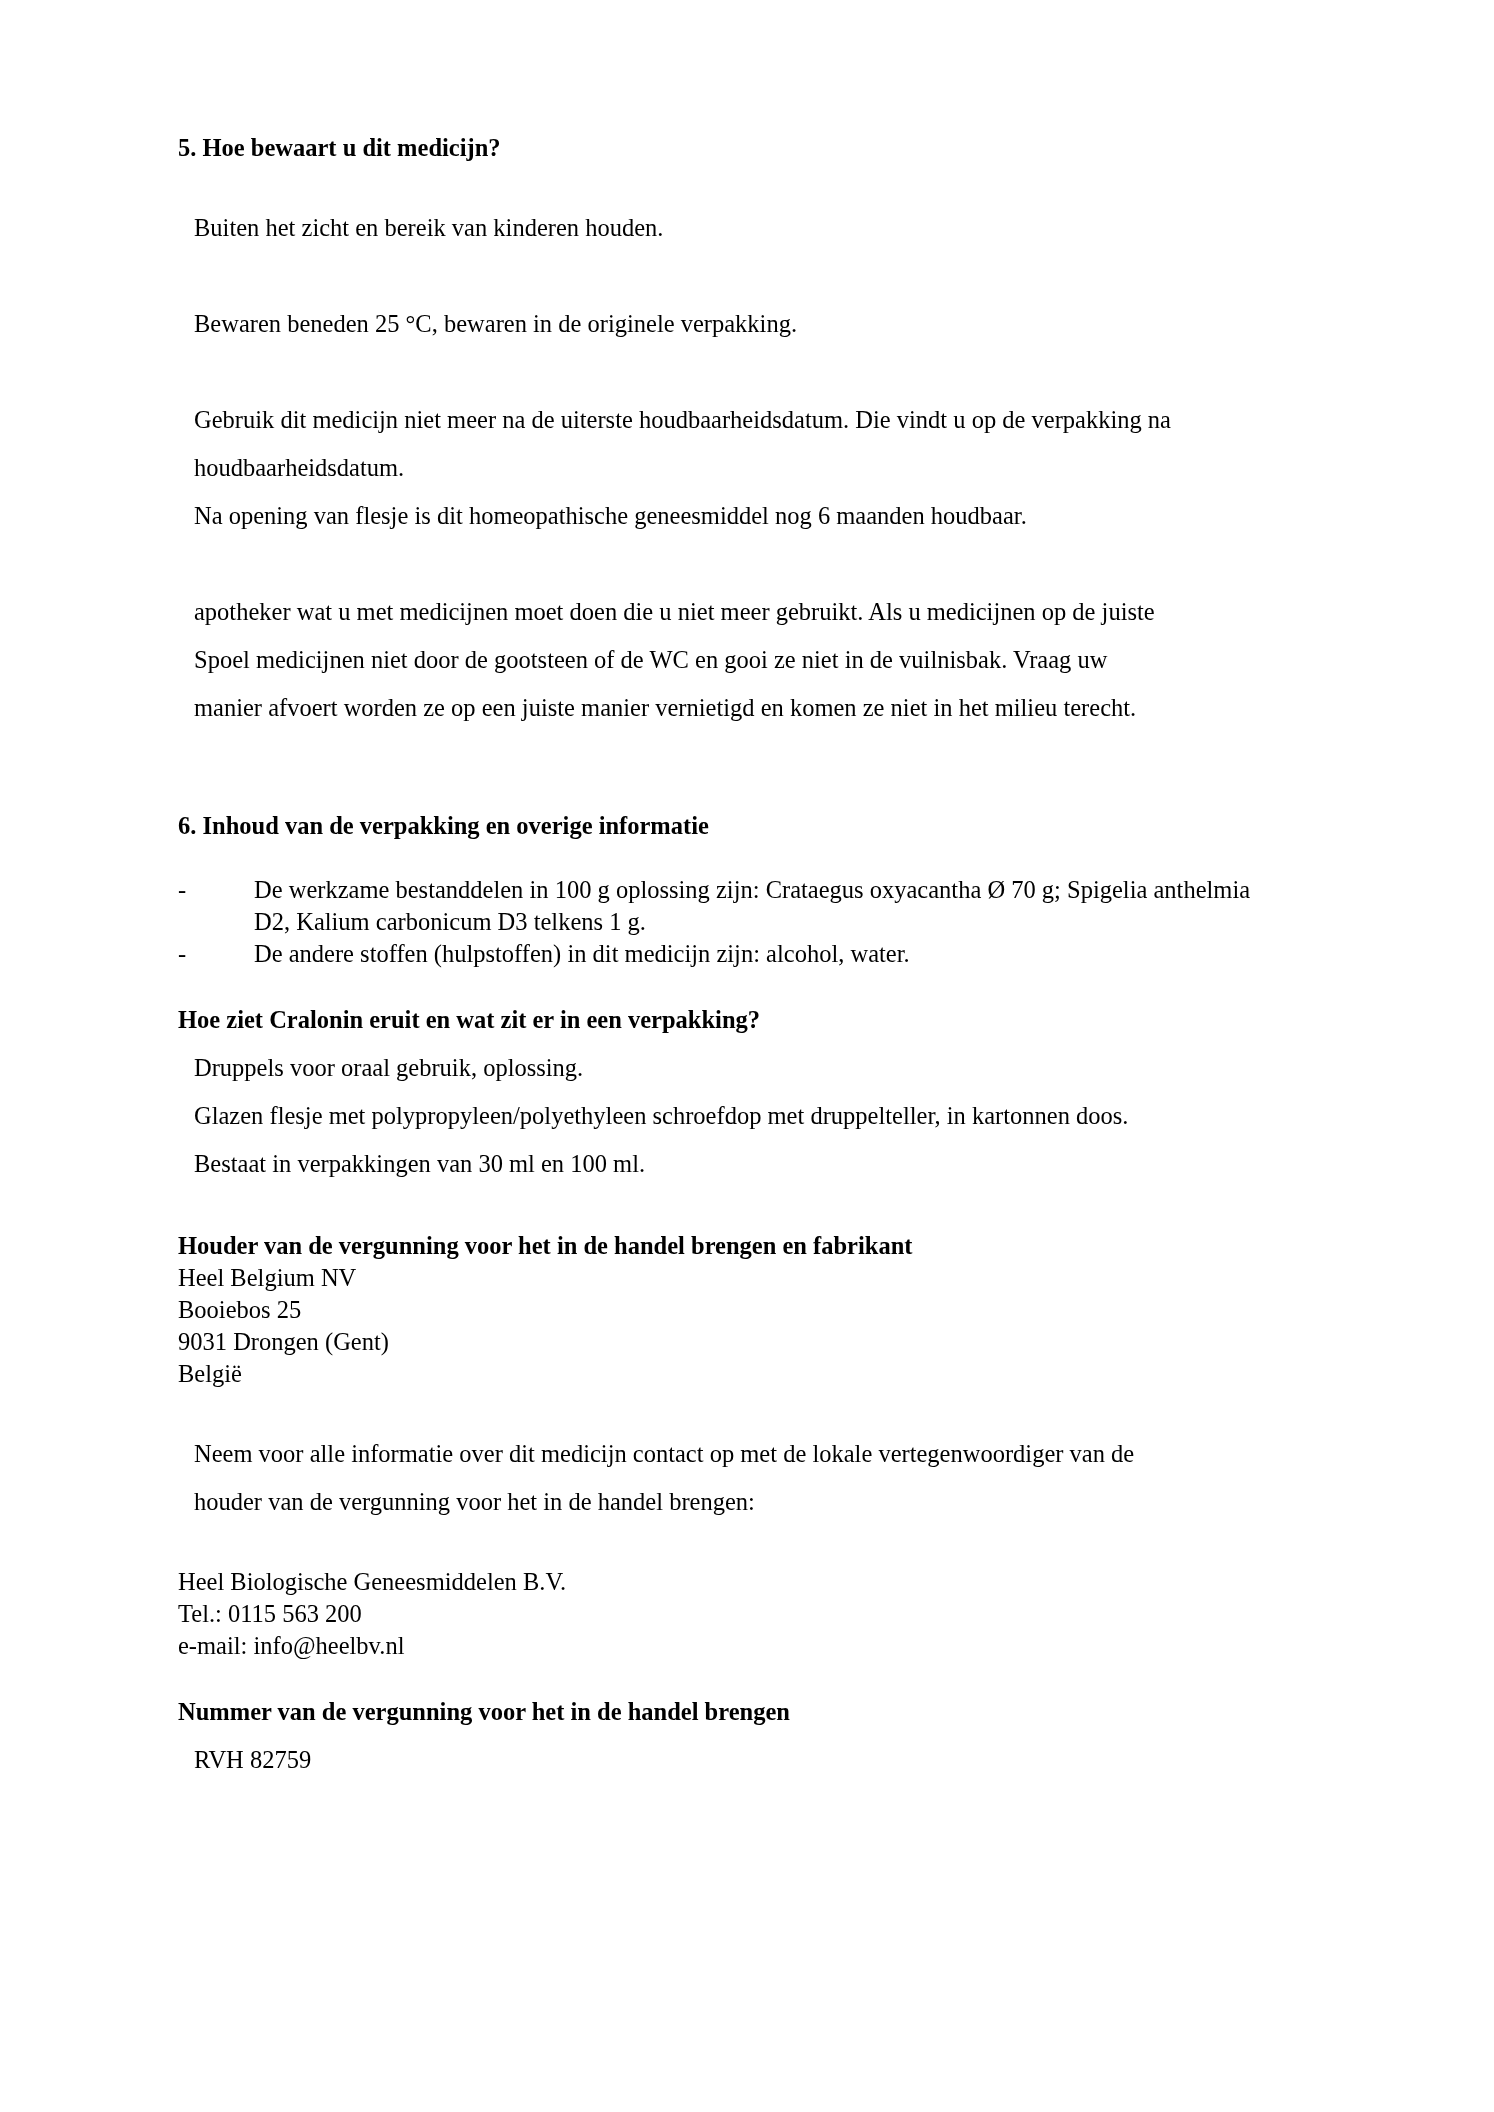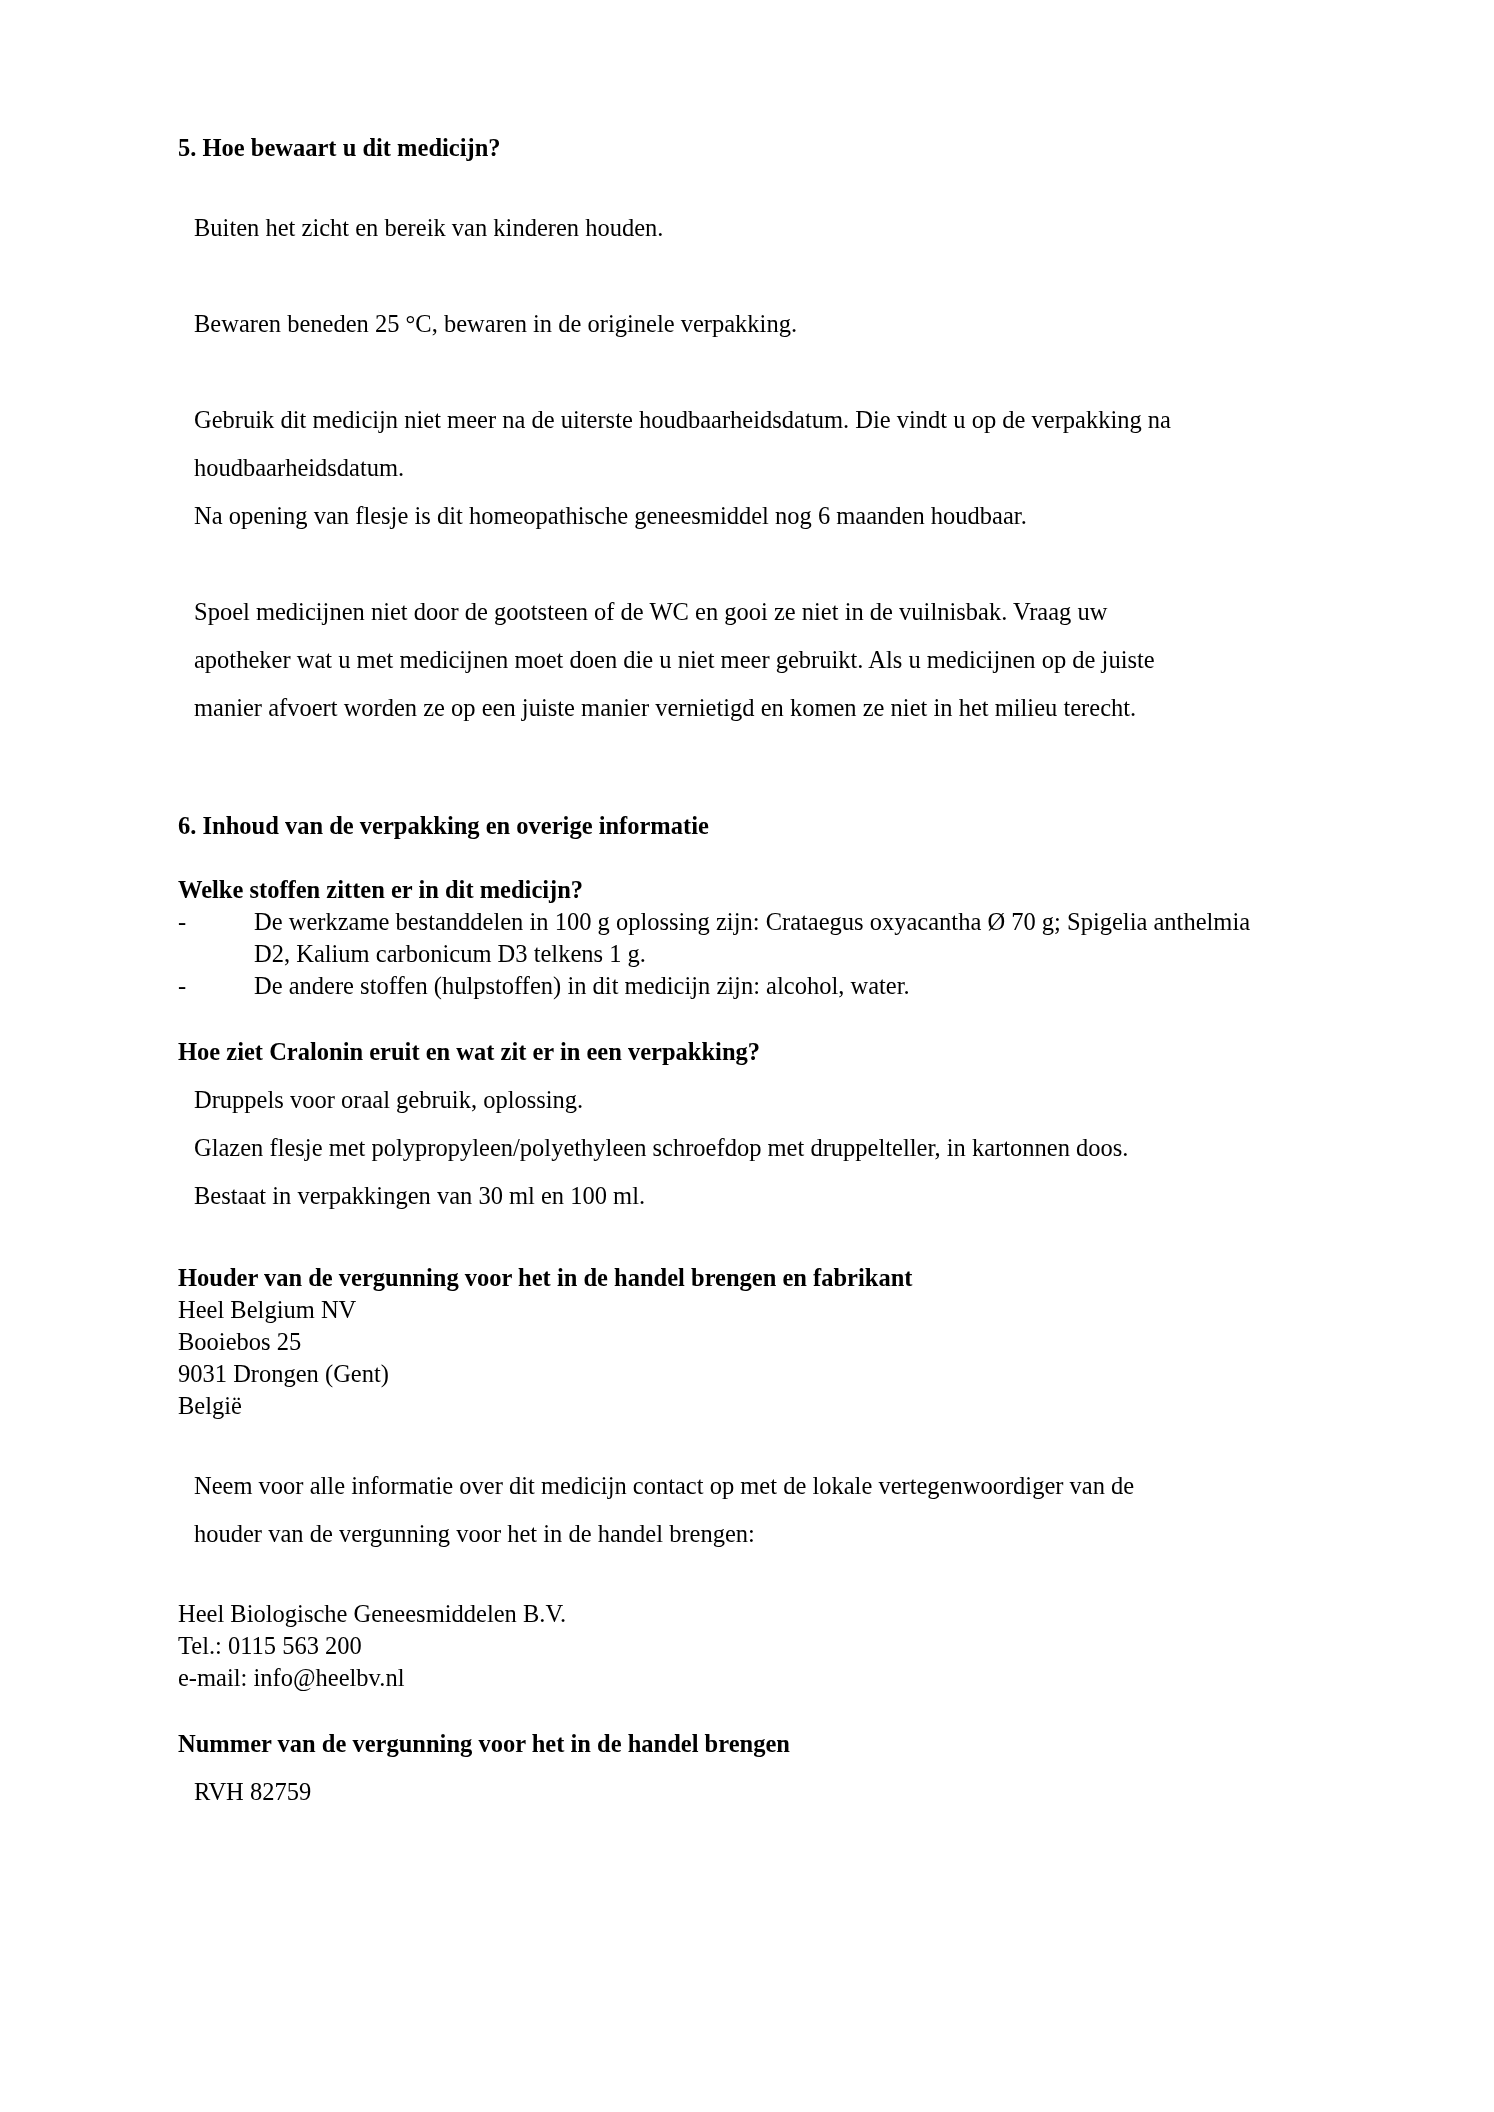--- a/index.html
+++ b/index.html
@@ -96,32 +96,31 @@
 
     <div>
       <p class="body-par">Gebruik dit medicijn niet meer na de uiterste houdbaarheidsdatum. Die vindt u op de verpakking na</p>
       <p class="body-par">houdbaarheidsdatum.</p>
       <p class="body-par">Na opening van flesje is dit homeopathische geneesmiddel nog 6 maanden houdbaar.</p>
     </div>
 
     <div class="gap-sm"></div>
 
     <div>
+      <p class="body-par">apotheker wat u met medicijnen moet doen die u niet meer gebruikt. Als u medicijnen op de juiste</p>
       <p class="body-par">Spoel medicijnen niet door de gootsteen of de WC en gooi ze niet in de vuilnisbak. Vraag uw</p>
-      <p class="body-par">apotheker wat u met medicijnen moet doen die u niet meer gebruikt. Als u medicijnen op de juiste</p>
       <p class="body-par">manier afvoert worden ze op een juiste manier vernietigd en komen ze niet in het milieu terecht.</p>
     </div>
 
     <div class="gap-xl"></div>
 
     <div class="h-section">6. Inhoud van de verpakking en overige informatie</div>
 
     <div class="gap-sm"></div>
 
-    <div class="h-sub">Welke stoffen zitten er in dit medicijn?</div>
 
     <ul class="ingredient-list">
       <li>
         <span class="dash">-</span>
         <span>De werkzame bestanddelen in 100 g oplossing zijn: Crataegus oxyacantha Ø 70 g; Spigelia</span>
         <span>anthelmia D2, Kalium carbonicum D3 telkens 1 g.</span>
       </li>
       <li>
         <span class="dash">-</span>
         <span>De andere stoffen (hulpstoffen) in dit medicijn zijn: alcohol, water.</span>

